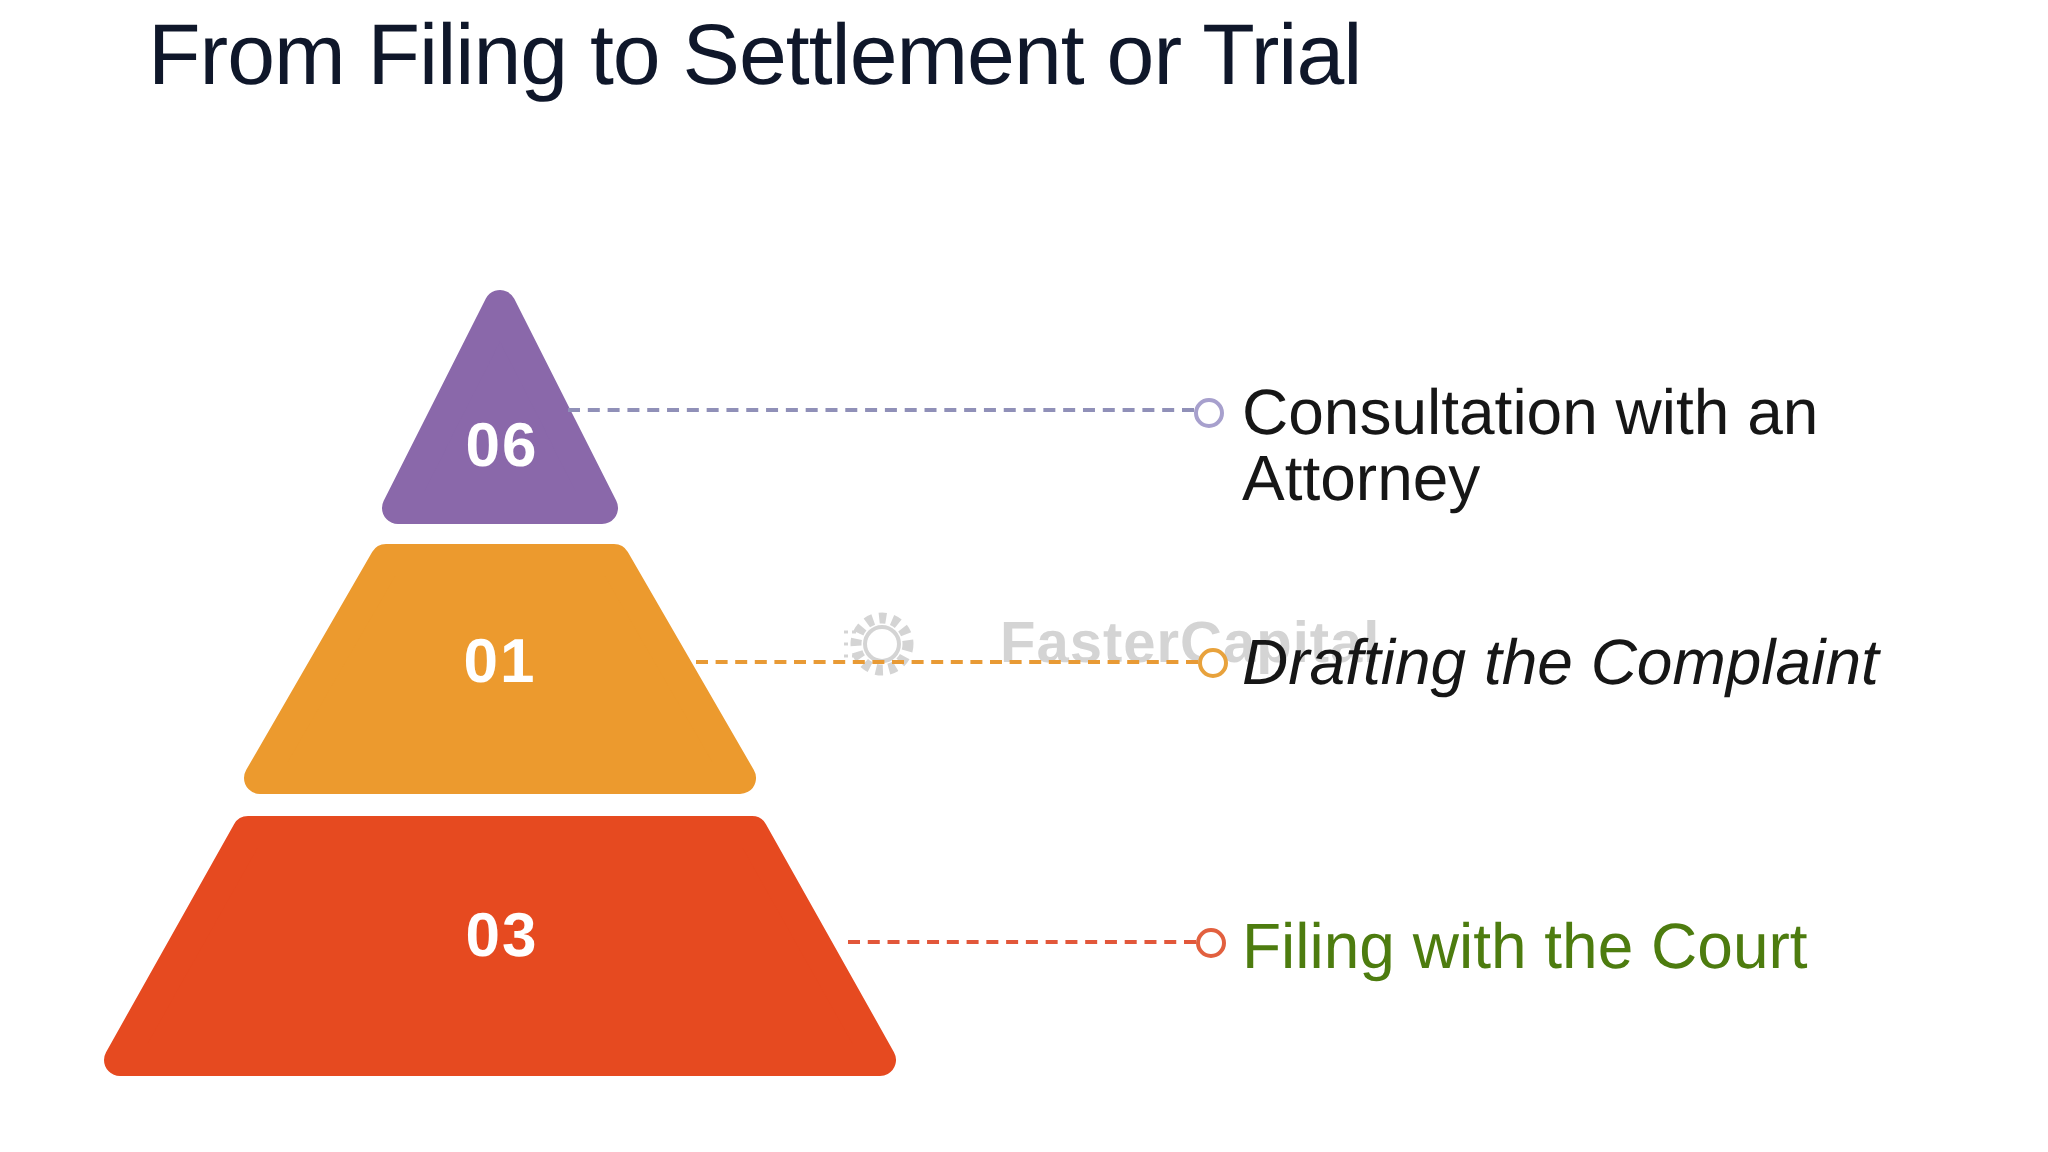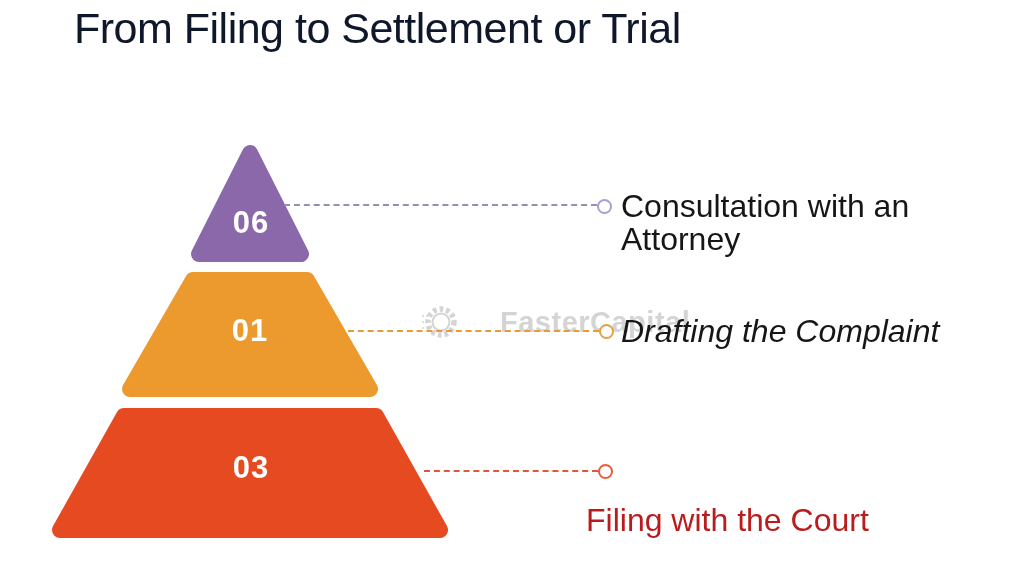--- a/index.html
+++ b/index.html
@@ -69,15 +69,15 @@
   <span class="dot" style="left: 597px; top: 199px; color: rgb(167, 160, 205);"></span>
 
   <div class="conn" style="left: 348px; top: 330px; width: 251px; color: rgb(232, 154, 53);"></div>
   <span class="dot" style="left: 599px; top: 324px; color: rgb(232, 162, 60);"></span>
 
   <div class="conn" style="left: 424px; top: 470px; width: 174px; color: rgb(226, 87, 58);"></div>
   <span class="dot" style="left: 598px; top: 464px; color: rgb(226, 96, 63);"></span>
 
   <div class="step-label" style="left: 621px; top: 190px; width: 300px; color: rgb(22, 22, 22);">Consultation with an Attorney</div>
   <div class="step-label" style="left: 621px; top: 315px; width: 370px; color: rgb(22, 22, 22); font-style: italic;">Drafting the Complaint</div>
-  <div class="step-label" style="left: 586px; top: 457px; width: 370px; color: #b91c1c; margin-top: 47px;">Filing with the Court</div>
+  <div class="step-label" style="left: 621px; top: 457px; width: 370px; color: #4d7c0f;">Filing with the Court</div>
 
 </div>
 
 </body></html>

